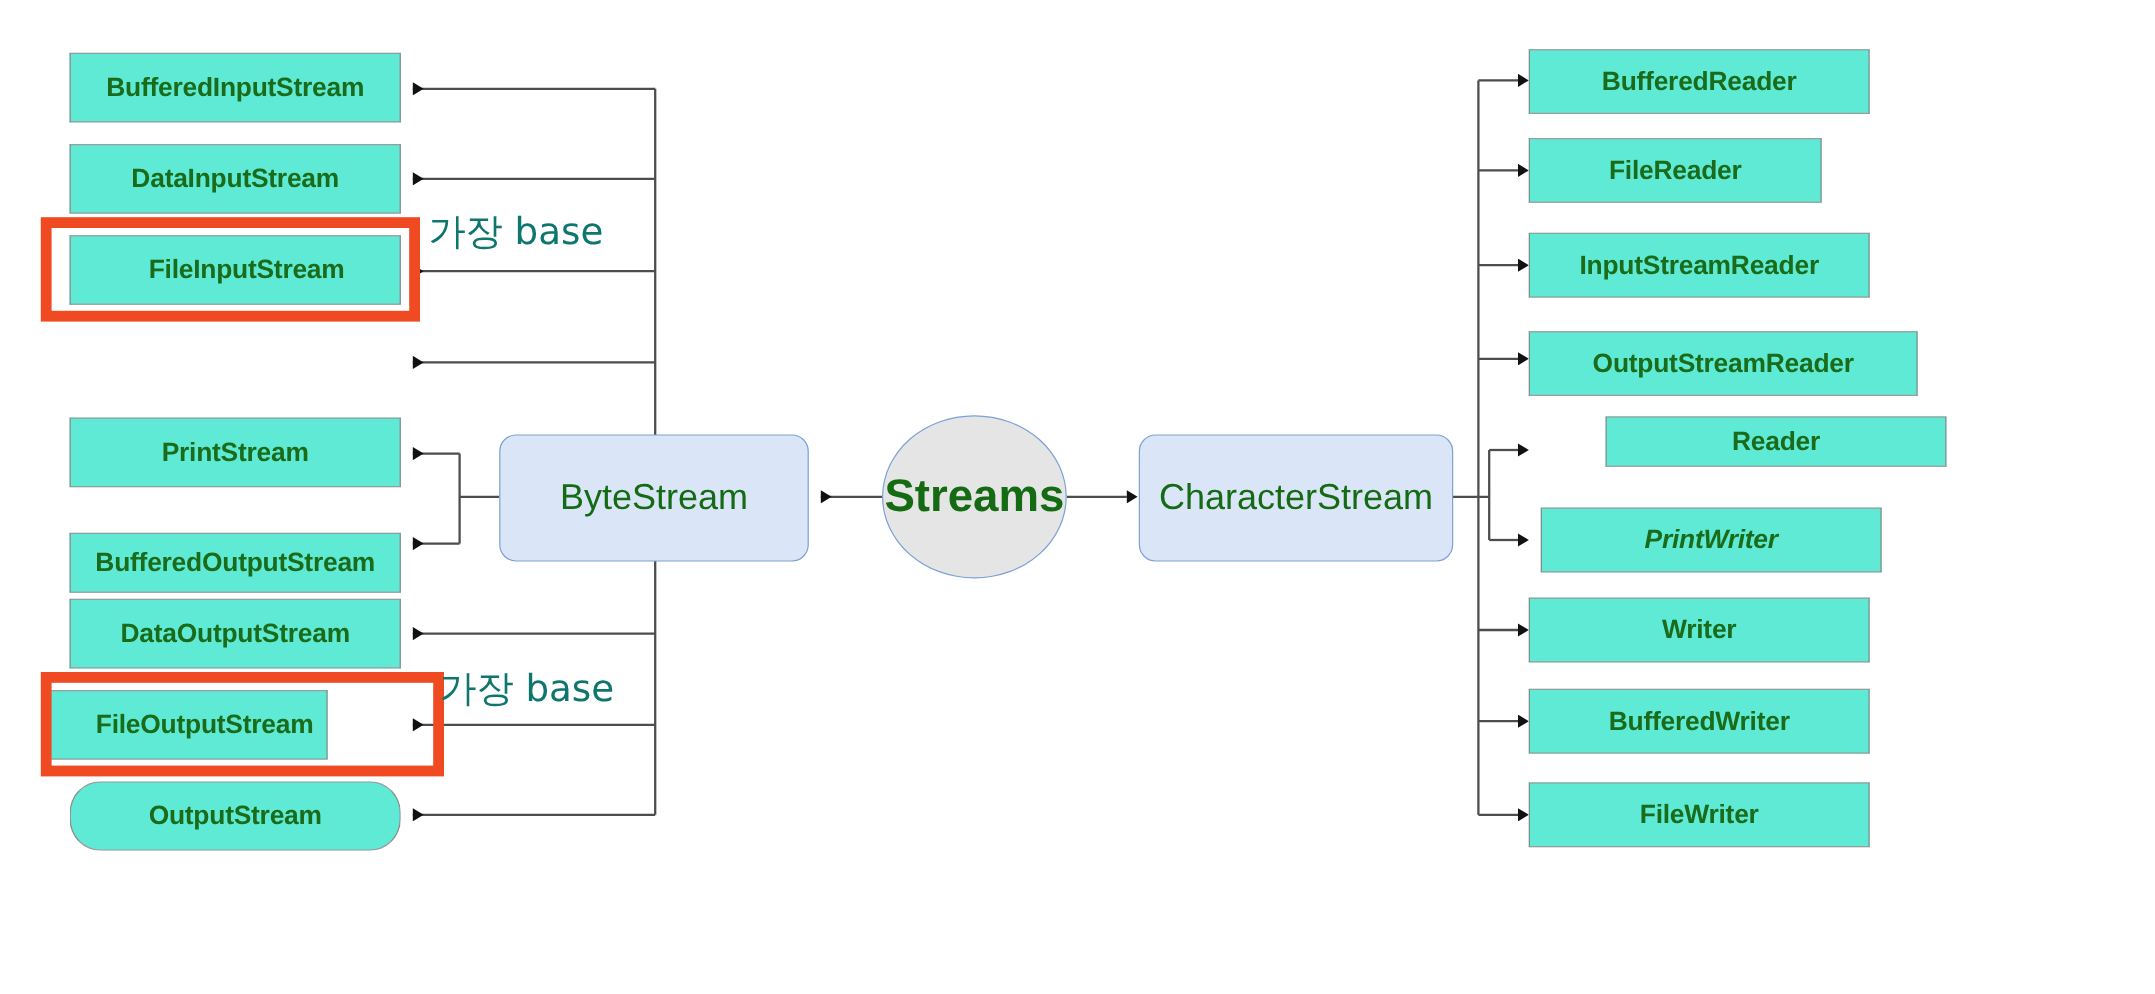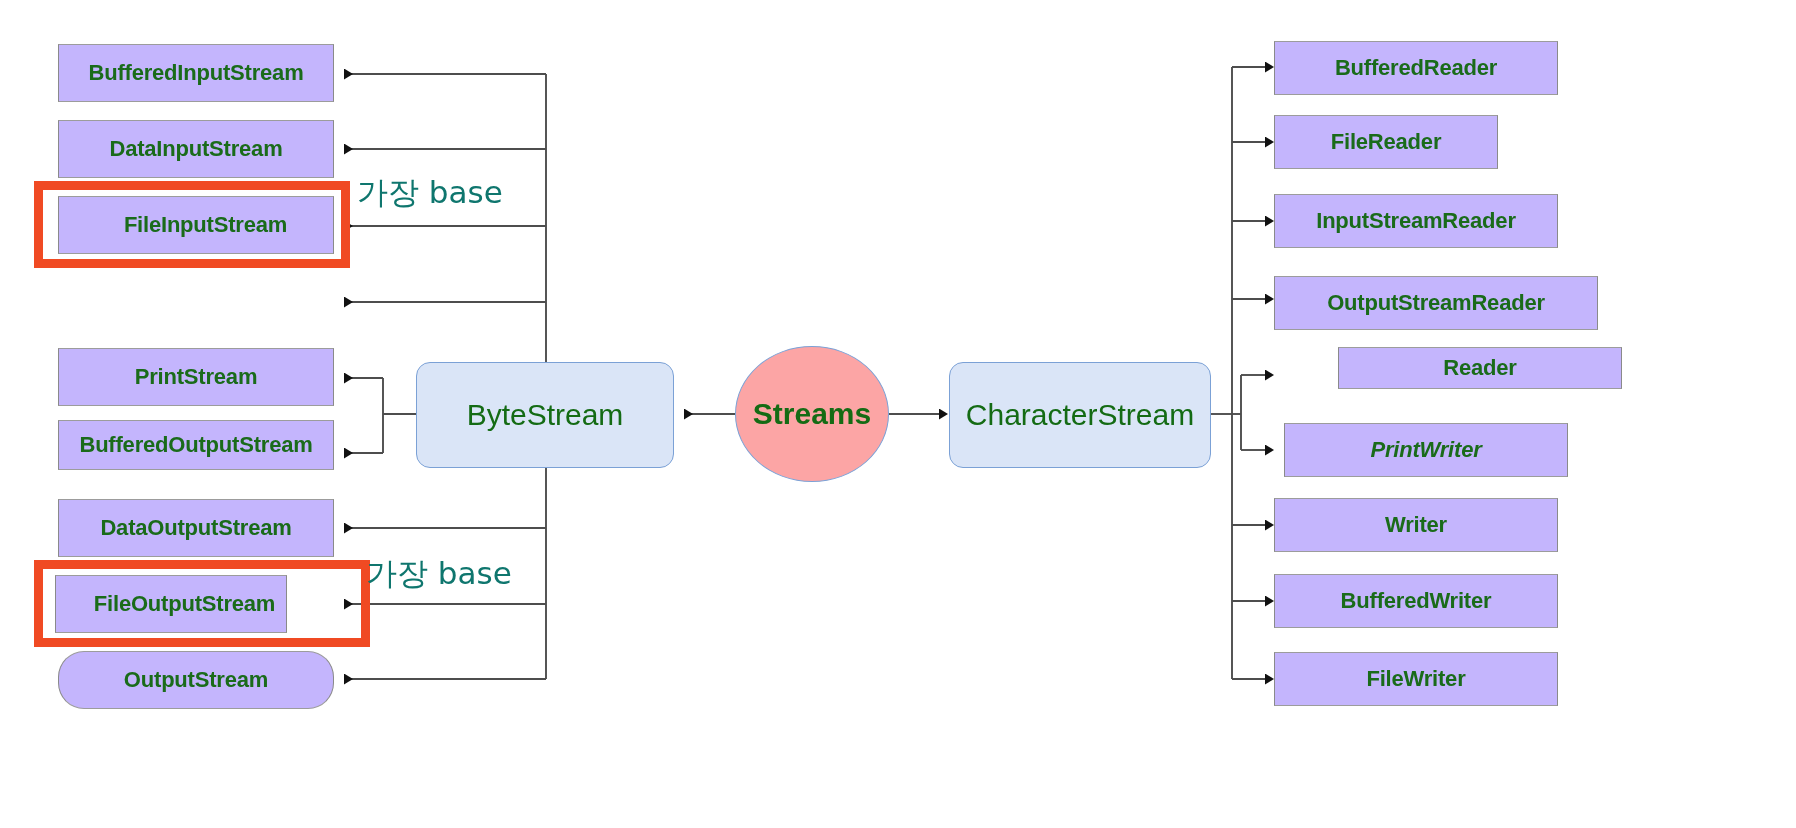--- a/index.html
+++ b/index.html
@@ -30,41 +30,41 @@
     box-sizing: border-box;
     display: flex;
     align-items: center;
     justify-content: center;
     text-align: center;
   }
   .leaf {
     border: 1px solid #8a8a8a;
     border-top-color: #9c9c9c;
     border-bottom-color: #9c9c9c;
-    background: #c4b5fd;
+    background: #5eead4;
     color: #1a6b1a;
     font-weight: bold;
     font-size: 22px;
     letter-spacing: -0.2px;
   }
   .hub {
     background: #dae5f7;
     border: 1px solid #7ba1d6;
     border-radius: 14px;
     color: #146b14;
     font-weight: normal;
     font-size: 30px;
   }
   .hub-circle {
-    background: #fca5a5;
+    background: #e5e5e5;
     border: 1px solid #7ba1d6;
     border-radius: 50%;
     color: #146b14;
     font-weight: bold;
-    font-size: 30px;
+    font-size: 38px;
   }
   .highlight-box {
     position: absolute;
     border: 9px solid #f04a23;
     box-sizing: border-box;
     background: transparent;
     pointer-events: none;
   }
   .annotation {
     position: absolute;
@@ -141,27 +141,27 @@
   </div>
   <div class="node leaf" style="left:58px;  top:120px; width:276px; height:58px;">
     <span>DataInputStream</span>
   </div>
   <div class="node leaf" style="left:58px;  top:196px; width:276px; height:58px;padding-left:19px;">
     <span>FileInputStream</span>
   </div>
   <div class="node leaf" style="left:58px;  top:348px; width:276px; height:58px;">
     <span>PrintStream</span>
   </div>
-  <div class="node leaf" style="left:58px;  top:420px; width:276px; height:50px;">
+  <div class="node leaf" style="left:58px;  top:444px; width:276px; height:50px;">
     <span>BufferedOutputStream</span>
   </div>
   <div class="node leaf" style="left:58px;  top:499px; width:276px; height:58px;">
     <span>DataOutputStream</span>
   </div>
-  <div class="node leaf" style="left:55px;  top:575px; width:232px; height:58px;padding-left:27px;">
+  <div class="node leaf" style="left:41px;  top:575px; width:232px; height:58px;padding-left:27px;">
     <span>FileOutputStream</span>
   </div>
   <div class="node leaf" style="left:58px;  top:651px; width:276px; height:58px;border-radius:26px;">
     <span>OutputStream</span>
   </div>
 
   <div class="node hub" style="left:416px; top:362px; width:258px; height:106px;">
     <span>ByteStream</span>
   </div>
 
@@ -169,21 +169,21 @@
     <span>Streams</span>
   </div>
 
   <div class="node hub" style="left:949px; top:362px; width:262px; height:106px;">
     <span>CharacterStream</span>
   </div>
 
   <div class="node leaf" style="left:1274px; top:41px;  width:284px; height:54px;">
     <span>BufferedReader</span>
   </div>
-  <div class="node leaf" style="left:1274px; top:115px; width:224px; height:54px;">
+  <div class="node leaf" style="left:1274px; top:115px; width:244px; height:54px;">
     <span>FileReader</span>
   </div>
   <div class="node leaf" style="left:1274px; top:194px; width:284px; height:54px;">
     <span>InputStreamReader</span>
   </div>
   <div class="node leaf" style="left:1274px; top:276px; width:324px; height:54px;">
     <span>OutputStreamReader</span>
   </div>
   <div class="node leaf" style="left:1338px; top:347px; width:284px; height:42px;">
     <span>Reader</span>

